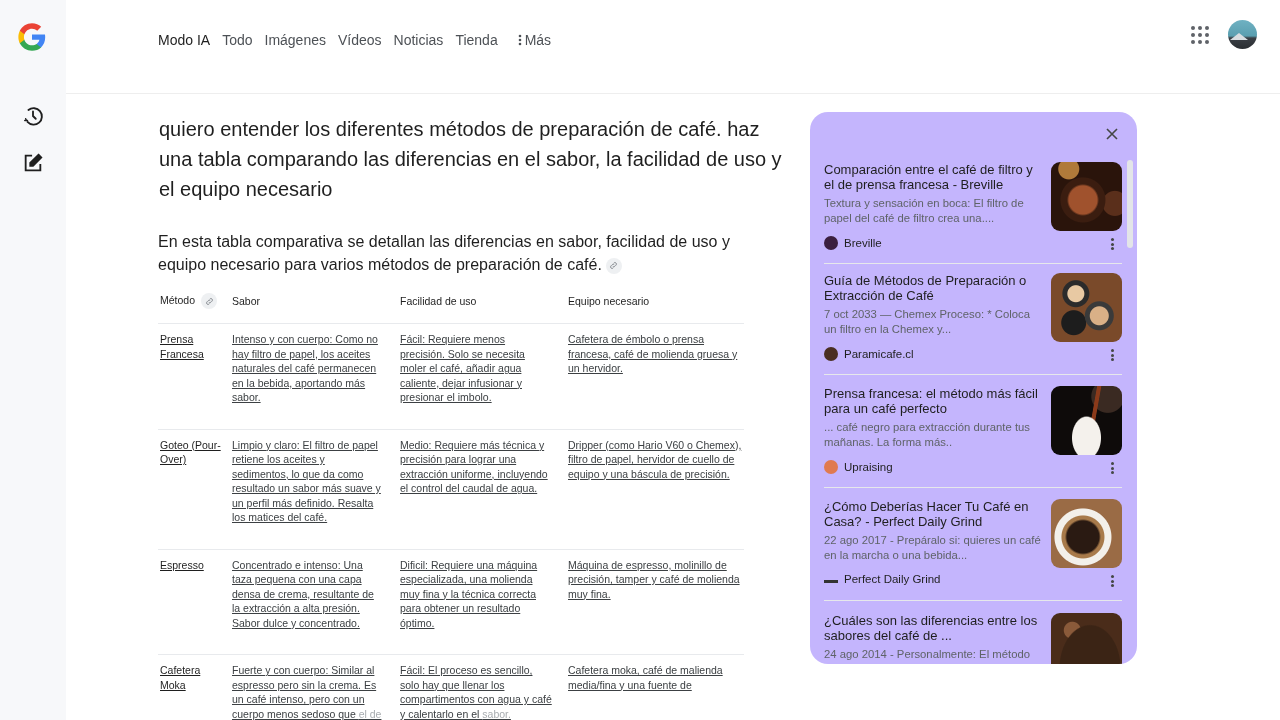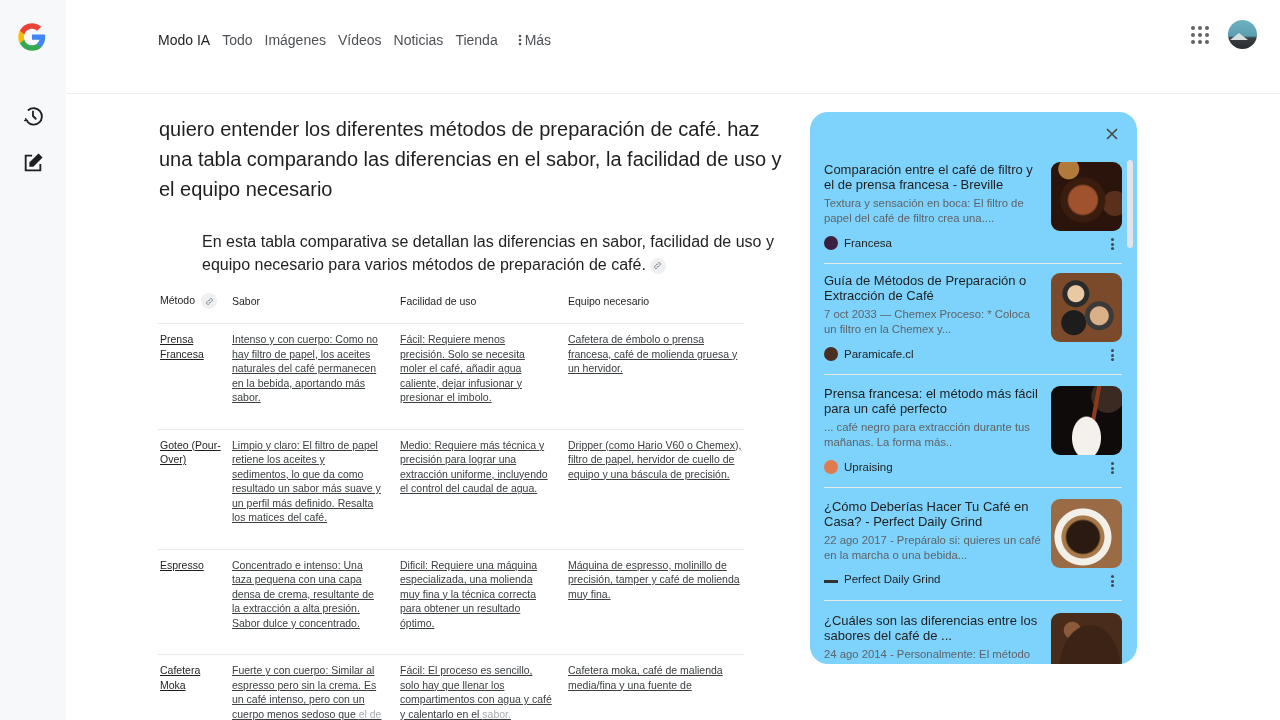--- a/index.html
+++ b/index.html
@@ -10,30 +10,30 @@
   .topbar { position: absolute; left: 66px; top: 0; right: 0; height: 94px; border-bottom: 1px solid #eeeeee; }
   .tabs { position: absolute; left: 92px; top: 32px; display: flex; gap: 0; font-size: 14px; color: #4d5156; }
   .tab { margin-right: 12px; cursor: pointer; white-space: nowrap; }
   .tab.active { color: #1f1f1f; font-weight: 500; }
   .tab.more { margin-left: 8px; display: flex; align-items: center; gap: 3px; }
   .apps { position: absolute; left: 1191px; top: 26px; width: 18px; height: 18px; display: grid; grid-template-columns: repeat(3, 4px); gap: 3px; cursor: pointer; }
   .apps span { width: 4px; height: 4px; border-radius: 50%; background: #5f6368; }
   .avatar { position: absolute; left: 1228px; top: 20px; width: 29px; height: 29px; border-radius: 50%; overflow: hidden; background: linear-gradient(180deg, #6fb1c2 0%, #5a9fb0 55%, #3a3f45 62%, #2a2d31 100%); cursor: pointer; }
   .avatar::after { content: ""; position: absolute; left: 2px; top: 13px; width: 0; height: 0; border-left: 9px solid transparent; border-right: 9px solid transparent; border-bottom: 7px solid #d8dde0; }
   .query { position: absolute; left: 159px; top: 114px; width: 630px; font-size: 20px; line-height: 30px; color: #1f1f1f; }
-  .intro { position: absolute; left: 158px; top: 230px; width: 600px; font-size: 16px; line-height: 23px; color: #1f1f1f; margin-left: 44px; }
+  .intro { position: absolute; left: 158px; top: 230px; width: 600px; font-size: 16px; line-height: 23px; color: #1f1f1f; }
   .linkchip { display: inline-flex; width: 16px; height: 16px; border-radius: 50%; background: #eef0f2; align-items: center; justify-content: center; vertical-align: middle; margin-left: 4px; cursor: pointer; }
   table.cmp { position: absolute; left: 158px; top: 287px; width: 586px; border-collapse: collapse; font-size: 10.5px; line-height: 14.5px; color: #3c4043; }
   table.cmp th { text-align: left; font-weight: normal; color: #1f1f1f; font-size: 10.5px; padding: 6px 2px 14px 2px; border-bottom: 1px solid #e8eaed; vertical-align: middle; }
   table.cmp td { vertical-align: top; padding: 8px 2px 24px 2px; border-bottom: 1px solid #e8eaed; text-decoration: underline; }
   table.cmp td.m { color: #1f1f1f; width: 72px; }
   table.cmp td.c1 { width: 168px; padding-right: 14px; }
   table.cmp td.c2 { width: 168px; padding-right: 14px; }
   .fade { color: #a8acb0; }
-  .panel { position: absolute; left: 810px; top: 112px; width: 327px; height: 552px; background: #7dd3fc; border-radius: 18px; overflow: hidden; }
+  .panel { position: absolute; left: 810px; top: 112px; width: 327px; height: 552px; background: #c4b5fd; border-radius: 18px; overflow: hidden; }
   .close { position: absolute; left: 294px; top: 14px; width: 16px; height: 16px; cursor: pointer; }
   .scroll { position: absolute; left: 317px; top: 48px; width: 6px; height: 88px; background: #e3e5e8; border-radius: 3px; }
   .card { position: absolute; left: 14px; width: 298px; cursor: pointer; }
   .card .title { position: absolute; left: 0; top: 0; width: 218px; font-size: 13px; line-height: 15px; color: #1f1f1f; }
   .card .snippet { position: absolute; left: 0; top: 34px; width: 218px; font-size: 11.3px; line-height: 14.5px; color: #5f6368; }
   .card .thumb { position: absolute; left: 227px; top: 0; width: 71px; height: 69px; border-radius: 9px; }
   .card .src { position: absolute; left: 0; top: 74px; display: flex; align-items: center; gap: 6px; font-size: 11.5px; color: #1f1f1f; }
   .card .fav { width: 14px; height: 14px; border-radius: 50%; display: inline-block; }
   .card .kebab { position: absolute; left: 286px; top: 76px; width: 4px; height: 12px; display: flex; flex-direction: column; justify-content: space-between; align-items: center; }
   .card .kebab span { width: 3px; height: 3px; border-radius: 50%; background: #444746; }
@@ -153,21 +153,21 @@
       <path d="M3 3l10 10M13 3L3 13" stroke="#444746" stroke-width="1.6"></path>
     </svg>
   <div class="scroll"></div>
 
   <div class="card" style="top:50px">
     <div class="title">Comparación entre el café de filtro y el de prensa francesa - Breville</div>
     <div class="snippet">Textura y sensación en boca: El filtro de papel del café de filtro crea una....</div>
     <div class="thumb" style="background: radial-gradient(circle at 45% 55%, #a0522d 0 14px, #3b1d10 16px 22px, transparent 23px), radial-gradient(circle at 25% 10%, #b07a3a 0 10px, transparent 11px), radial-gradient(circle at 90% 60%, #5a2f1b 0 12px, transparent 13px), #2a140b;"></div>
     <div class="src">
       <span class="fav" style="background:#3b1f3f"></span>
-      <span>Francesa</span>
+      <span>Breville</span>
     </div>
     <div class="kebab">
         <span></span>
         <span></span>
         <span></span>
       </div>
     <div class="sep"></div>
   </div>
 
   <div class="card" style="top:161px">

